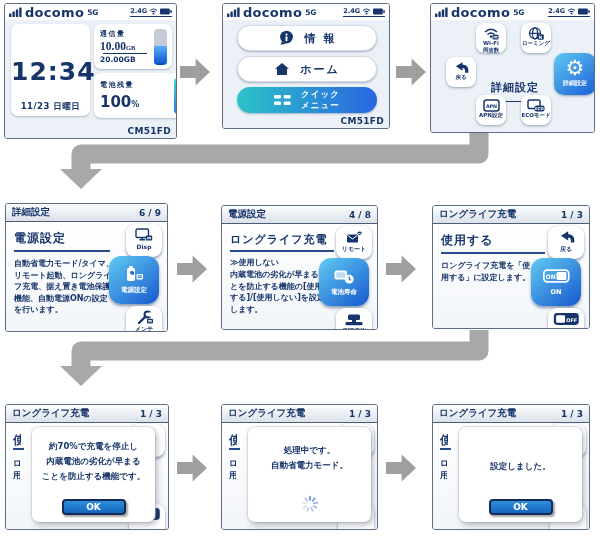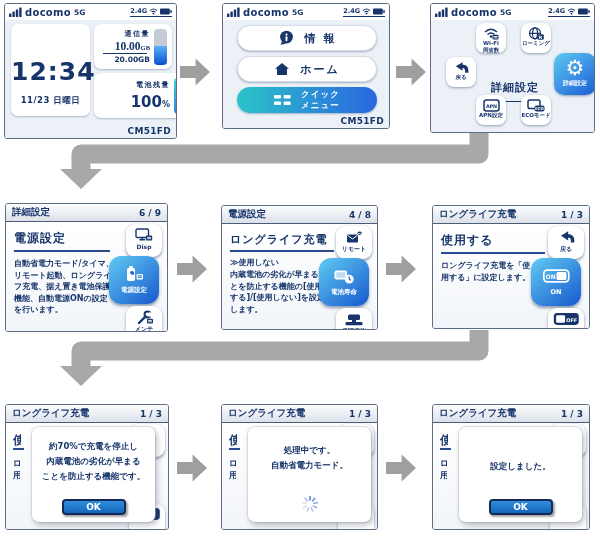--- a/index.html
+++ b/index.html
@@ -3,32 +3,32 @@
 <meta charset="utf-8">
 <style>
 * { margin:0; padding:0; box-sizing:border-box; }
 html,body { background:#fff; }
 #canvas { position:relative; width:600px; height:541px; background:#ffffff;
   font-family:"DejaVu Sans","Liberation Sans",sans-serif; color:#17356b; overflow:hidden; }
 
 
 .screen { position:absolute; background:#fff; border:1.5px solid #5d6e84; border-radius:3px; overflow:hidden; }
 .statusbar { position:relative; height:16px; background:#fff; display:flex; align-items:center; gap:3px; padding:0 4px; z-index:3; }
-.carrier { font-size:10px; font-weight:bold; letter-spacing:.3px; }
+.carrier { font-size:13px; font-weight:bold; letter-spacing:.3px; }
 .net { font-size:7.5px; font-weight:bold; }
 .sb-right { margin-left:auto; display:flex; align-items:center; gap:2px; border-bottom:1.2px solid #17356b; padding-bottom:1px; }
 .band { font-size:6.5px; font-weight:bold; }
 .body1 { position:absolute; left:0; right:0; top:16px; bottom:0; background:#ecf1f7; }
 
 
 .card { position:absolute; background:#fff; border-radius:7px; box-shadow:0 1px 2px rgba(80,100,130,.4); }
 .time { font-size:25px; font-weight:bold; text-align:right; margin-top:33px; letter-spacing:1px; }
-.date { font-size:8.5px; font-weight:bold; text-align:center; margin-top:9px; letter-spacing:.5px; }
+.date { font-size:8.5px; font-weight:bold; text-align:center; margin-top:15px; letter-spacing:.5px; }
 .gwrap { display:flex; padding:4px 5px 4px 6px; gap:4px; height:100%; align-items:center; }
-.gcol { flex:1; text-align:right; }
+.gcol { flex:1; text-align:left; }
 .glabel { font-size:7px; font-weight:bold; letter-spacing:1.5px; }
 .gused { font-size:11.5px; font-weight:bold; margin-top:1px;font-family:Liberation Serif, serif; }
 .gunit { font-size:6.5px; font-weight:bold; }
 .gdiv { border-top:1.3px solid #17356b; margin:1px 3px 1px 3px; }
 .gtotal { font-size:7.5px; font-weight:bold; }
 .bval { font-size:15px; font-weight:bold; margin-top:3px; }
 .bunit { font-size:8px; font-weight:bold; }
 .vgauge { width:13px; height:36px; border-radius:4px; background:#c4cbd5; overflow:hidden; position:relative; flex:0 0 13px; }
 .vfill { position:absolute; bottom:0; left:0; right:0; }
 .model { position:absolute; right:5px; bottom:2px; font-size:9px; font-weight:bold; letter-spacing:.3px; }

